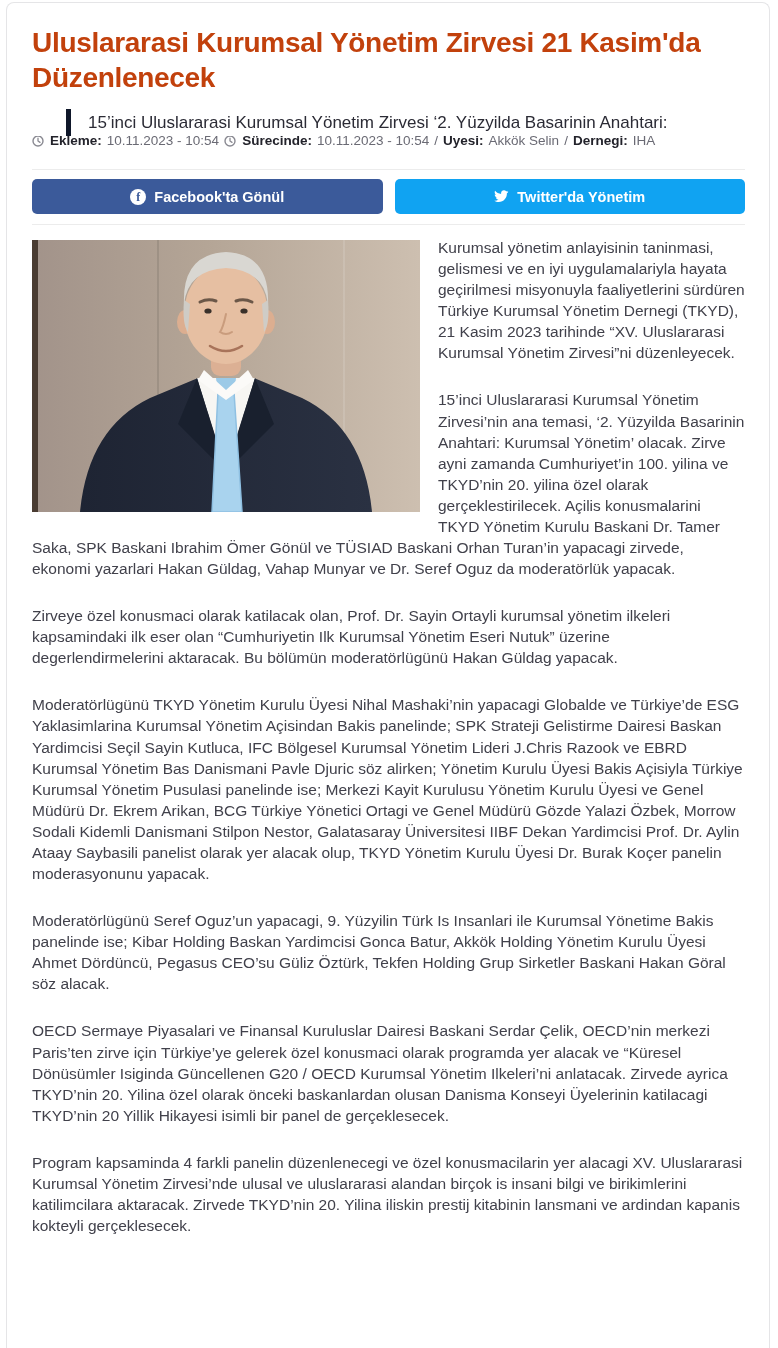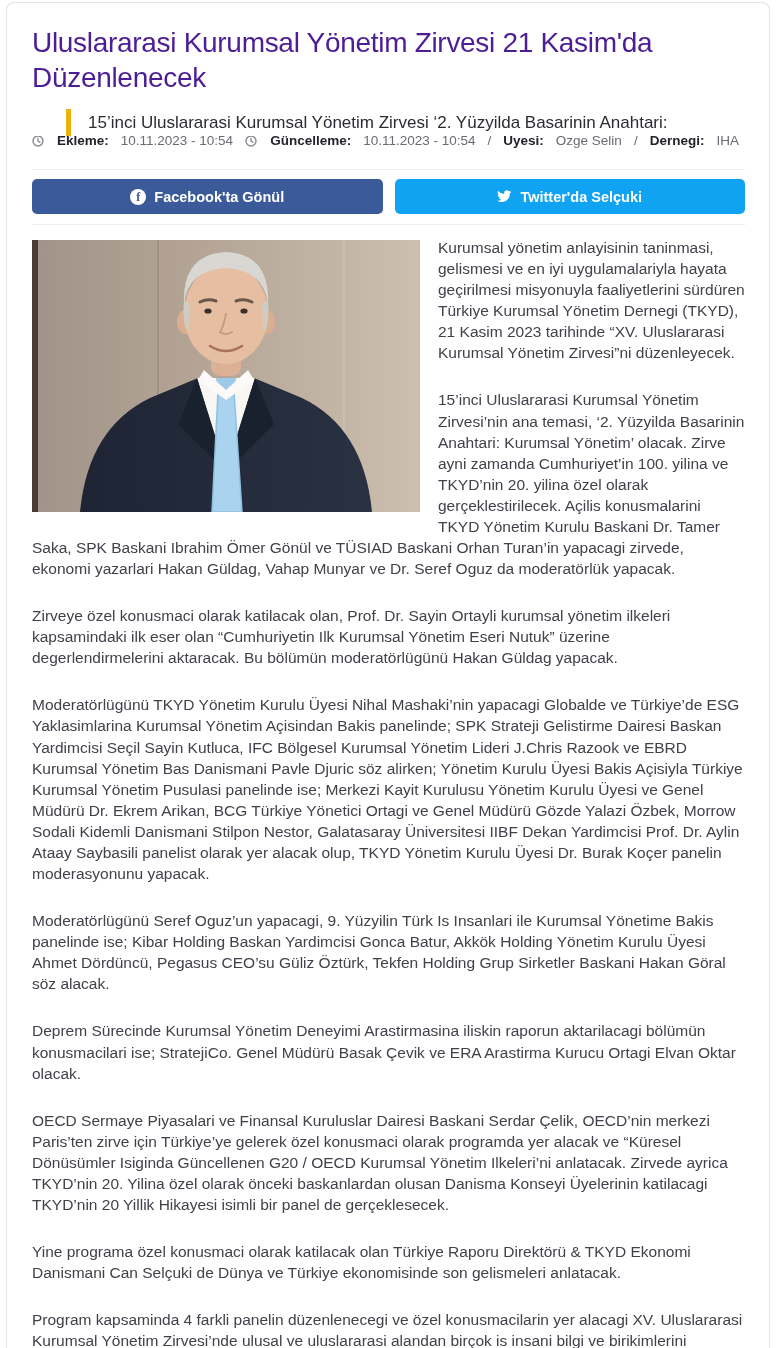--- a/index.html
+++ b/index.html
@@ -15,39 +15,39 @@
     background: #ffffff;
     border: 1px solid #e5e5e7;
     border-bottom: none;
     border-radius: 8px 8px 0 0;
     padding: 22px 24px 30px 25px;
   }
   h1.title {
     margin: 0 0 14px 0;
     font-size: 28px;
     line-height: 35px;
-    font-weight: 400;
+    font-weight: 700;
     letter-spacing: -0.3px;
-    color: #4c1d95;
+    color: #c2410c;
     max-width: 700px;
   }
   .subhead {
     position: relative; z-index: 2;
     background: #ffffff;
     margin: 0 0 0 34px;
-    border-left: 5px solid #eab308;
+    border-left: 5px solid #0f172a;
     padding: 3px 0 3px 17px;
     font-size: 17px;
     line-height: 21px;
     color: #2b2b35;
   }
   .meta-clip { height: 18px; overflow: hidden; position: relative; z-index: 1; }
   .meta {
     margin-top: -6px;
-    display: flex; align-items: center; gap: 12px;
+    display: flex; align-items: center; gap: 5px;
     font-size: 13.5px; line-height: 22px;
     color: #6a6a74; white-space: nowrap;
   }
   .meta b { color: #23232b; font-weight: 700; }
   .meta .clock { display: inline-flex; color: #8a8a92; margin-right: 1px; }
   hr.div { border: none; border-top: 1px solid #ececec; margin: 15px 0 9px 0; }
   hr.div2 { border: none; border-top: 1px solid #ececec; margin: 10px 0 12px 0; }
   .share-row { display: flex; gap: 12px; }
   .btn {
     flex: 1 1 0; height: 35px;
@@ -101,45 +101,45 @@
           </svg>
       </span>
       <b>Ekleme:</b>
       <span>10.11.2023 - 10:54</span>
       <span class="clock">
         <svg width="12" height="12" viewBox="0 0 12 12">
             <circle cx="6" cy="6" r="5" fill="none" stroke="currentColor" stroke-width="1.4"></circle>
             <path d="M6 3.2 V6 L8 7.4" fill="none" stroke="currentColor" stroke-width="1.3" stroke-linecap="round"></path>
           </svg>
       </span>
-      <b>Güncelleme:</b>
+      <b>Sürecinde:</b>
       <span>10.11.2023 - 10:54</span>
       <span>/</span>
       <b>Üyesi:</b>
-      <span>Özge Selin</span>
+      <span>Akkök Selin</span>
       <span>/</span>
       <b>Dernegi:</b>
       <span>IHA</span>
     </div>
   </div>
 
   <hr class="div">
 
   <div class="share-row">
     <button class="btn fb">
       <span class="fb-badge">f</span>
       <span>Facebook'ta Gönül</span>
     </button>
     <button class="btn tw">
       <span class="tw-badge">
         <svg width="15" height="13" viewBox="0 0 24 20" fill="#ffffff">
             <path d="M23 2.4c-.8.4-1.7.6-2.6.8.9-.6 1.6-1.5 2-2.6-.9.5-1.9.9-2.9 1.1C18.6.6 17.4 0 16 0c-2.6 0-4.7 2.1-4.7 4.7 0 .4 0 .7.1 1.1C7.5 5.6 4 3.7 1.7.9 1.3 1.6 1.1 2.4 1.1 3.3c0 1.6.8 3.1 2.1 3.9-.8 0-1.5-.2-2.1-.6v.1c0 2.3 1.6 4.2 3.8 4.6-.4.1-.8.2-1.2.2-.3 0-.6 0-.9-.1.6 1.9 2.3 3.2 4.4 3.3-1.6 1.3-3.6 2-5.8 2-.4 0-.7 0-1.1-.1 2.1 1.3 4.5 2.1 7.1 2.1 8.5 0 13.2-7.1 13.2-13.2v-.6c.9-.6 1.7-1.4 2.4-2.5z"></path>
           </svg>
       </span>
-      <span>Twitter'da Selçuki</span>
+      <span>Twitter'da Yönetim</span>
     </button>
   </div>
 
   <hr class="div2">
 
   <div class="article-body">
     <figure class="photo">
       <svg viewBox="0 0 388 272" preserveAspectRatio="none">
         <defs>
           <linearGradient id="wall" x1="0" y1="0" x2="1" y2="0">
@@ -189,20 +189,18 @@
         <path d="M194,74 Q191,88 188,92 Q194,96 200,92" stroke="#c99c7d" stroke-width="2" fill="none" stroke-linecap="round"></path>
         <path d="M178,106 Q194,116 210,106" stroke="#a8735a" stroke-width="2.6" fill="none" stroke-linecap="round"></path>
       </svg>
     </figure>
     <div class="paragraphs">
         <p>Kurumsal yönetim anlayisinin taninmasi, gelismesi ve en iyi uygulamalariyla hayata geçirilmesi misyonuyla faaliyetlerini sürdüren Türkiye Kurumsal Yönetim Dernegi (TKYD), 21 Kasim 2023 tarihinde “XV. Uluslararasi Kurumsal Yönetim Zirvesi”ni düzenleyecek.</p>
         <p>15’inci Uluslararasi Kurumsal Yönetim Zirvesi’nin ana temasi, ‘2. Yüzyilda Basarinin Anahtari: Kurumsal Yönetim’ olacak. Zirve ayni zamanda Cumhuriyet’in 100. yilina ve TKYD’nin 20. yilina özel olarak gerçeklestirilecek. Açilis konusmalarini TKYD Yönetim Kurulu Baskani Dr. Tamer Saka, SPK Baskani Ibrahim Ömer Gönül ve TÜSIAD Baskani Orhan Turan’in yapacagi zirvede, ekonomi yazarlari Hakan Güldag, Vahap Munyar ve Dr. Seref Oguz da moderatörlük yapacak.</p>
         <p>Zirveye özel konusmaci olarak katilacak olan, Prof. Dr. Sayin Ortayli kurumsal yönetim ilkeleri kapsamindaki ilk eser olan “Cumhuriyetin Ilk Kurumsal Yönetim Eseri Nutuk” üzerine degerlendirmelerini aktaracak. Bu bölümün moderatörlügünü Hakan Güldag yapacak.</p>
         <p>Moderatörlügünü TKYD Yönetim Kurulu Üyesi Nihal Mashaki’nin yapacagi Globalde ve Türkiye’de ESG Yaklasimlarina Kurumsal Yönetim Açisindan Bakis panelinde; SPK Strateji Gelistirme Dairesi Baskan Yardimcisi Seçil Sayin Kutluca, IFC Bölgesel Kurumsal Yönetim Lideri J.Chris Razook ve EBRD Kurumsal Yönetim Bas Danismani Pavle Djuric söz alirken; Yönetim Kurulu Üyesi Bakis Açisiyla Türkiye Kurumsal Yönetim Pusulasi panelinde ise; Merkezi Kayit Kurulusu Yönetim Kurulu Üyesi ve Genel Müdürü Dr. Ekrem Arikan, BCG Türkiye Yönetici Ortagi ve Genel Müdürü Gözde Yalazi Özbek, Morrow Sodali Kidemli Danismani Stilpon Nestor, Galatasaray Üniversitesi IIBF Dekan Yardimcisi Prof. Dr. Aylin Ataay Saybasili panelist olarak yer alacak olup, TKYD Yönetim Kurulu Üyesi Dr. Burak Koçer panelin moderasyonunu yapacak.</p>
         <p>Moderatörlügünü Seref Oguz’un yapacagi, 9. Yüzyilin Türk Is Insanlari ile Kurumsal Yönetime Bakis panelinde ise; Kibar Holding Baskan Yardimcisi Gonca Batur, Akkök Holding Yönetim Kurulu Üyesi Ahmet Dördüncü, Pegasus CEO’su Güliz Öztürk, Tekfen Holding Grup Sirketler Baskani Hakan Göral söz alacak.</p>
-        <p>Deprem Sürecinde Kurumsal Yönetim Deneyimi Arastirmasina iliskin raporun aktarilacagi bölümün konusmacilari ise; StratejiCo. Genel Müdürü Basak Çevik ve ERA Arastirma Kurucu Ortagi Elvan Oktar olacak.</p>
         <p>OECD Sermaye Piyasalari ve Finansal Kuruluslar Dairesi Baskani Serdar Çelik, OECD’nin merkezi Paris’ten zirve için Türkiye’ye gelerek özel konusmaci olarak programda yer alacak ve “Küresel Dönüsümler Isiginda Güncellenen G20 / OECD Kurumsal Yönetim Ilkeleri’ni anlatacak. Zirvede ayrica TKYD’nin 20. Yilina özel olarak önceki baskanlardan olusan Danisma Konseyi Üyelerinin katilacagi TKYD’nin 20 Yillik Hikayesi isimli bir panel de gerçeklesecek.</p>
-        <p>Yine programa özel konusmaci olarak katilacak olan Türkiye Raporu Direktörü &amp; TKYD Ekonomi Danismani Can Selçuki de Dünya ve Türkiye ekonomisinde son gelismeleri anlatacak.</p>
         <p>Program kapsaminda 4 farkli panelin düzenlenecegi ve özel konusmacilarin yer alacagi XV. Uluslararasi Kurumsal Yönetim Zirvesi’nde ulusal ve uluslararasi alandan birçok is insani bilgi ve birikimlerini katilimcilara aktaracak. Zirvede TKYD’nin 20. Yilina iliskin prestij kitabinin lansmani ve ardindan kapanis kokteyli gerçeklesecek.</p>
       </div>
   </div>
 
 </div>
 
 </body></html>

